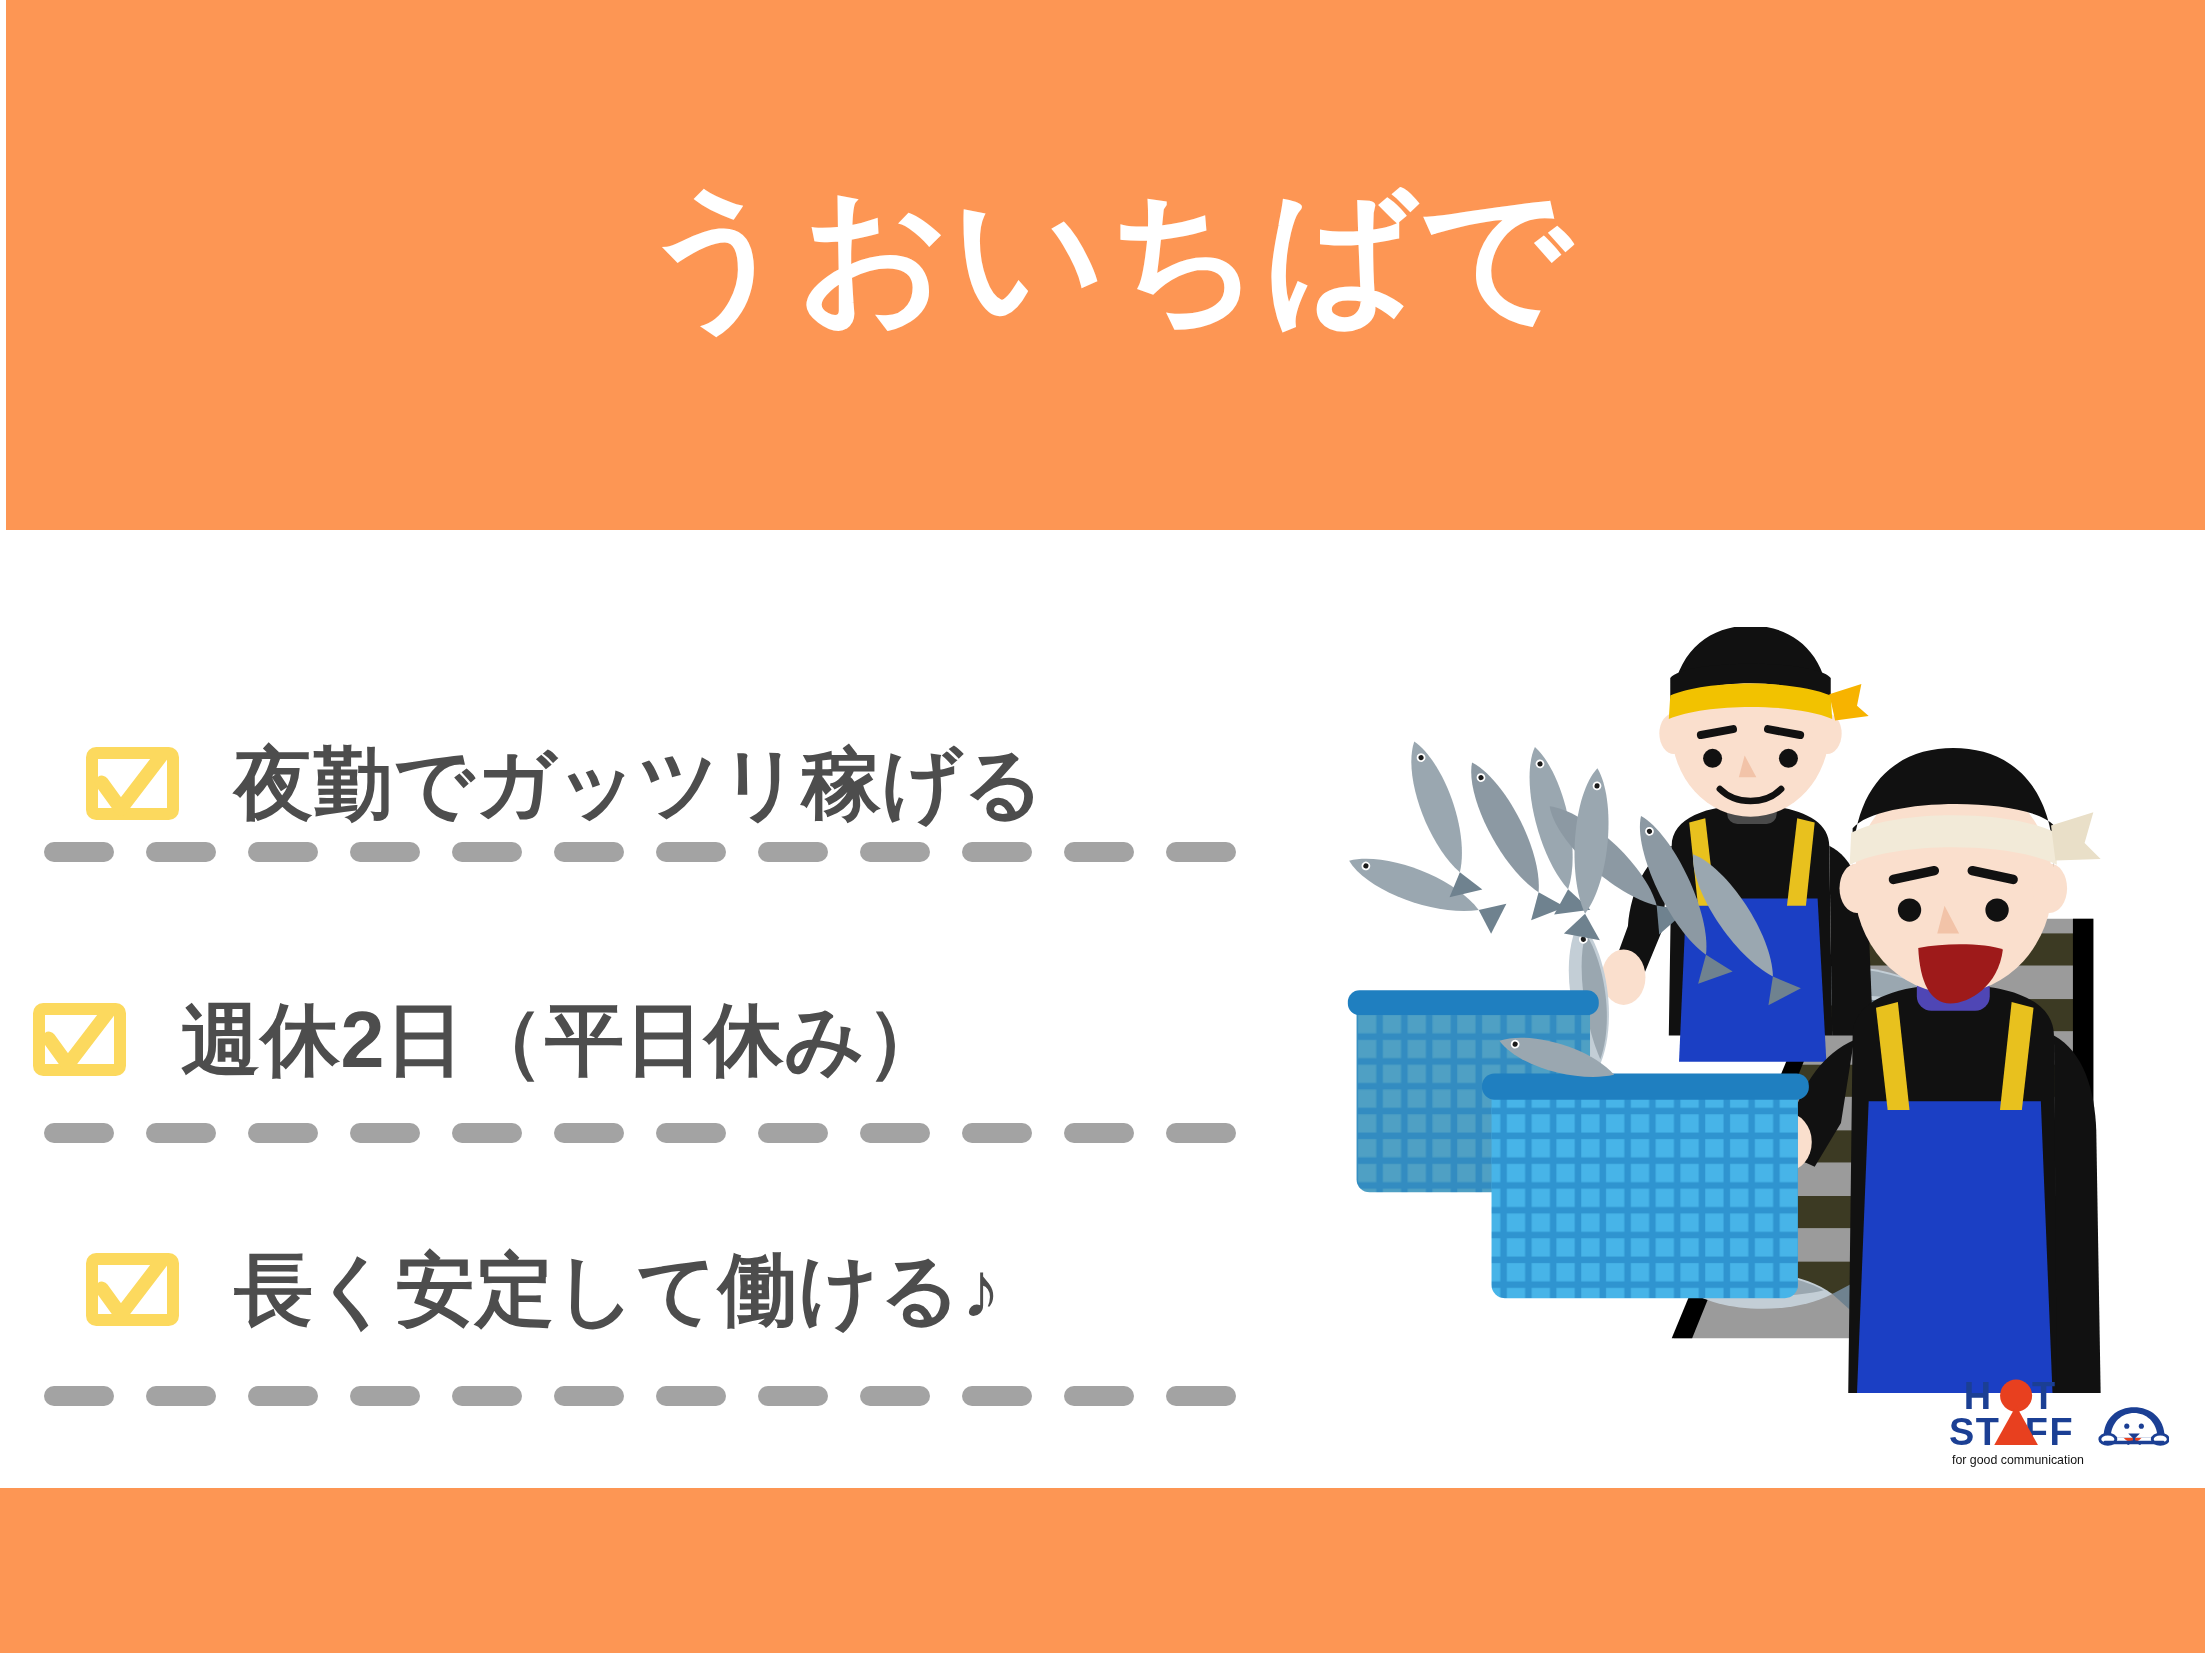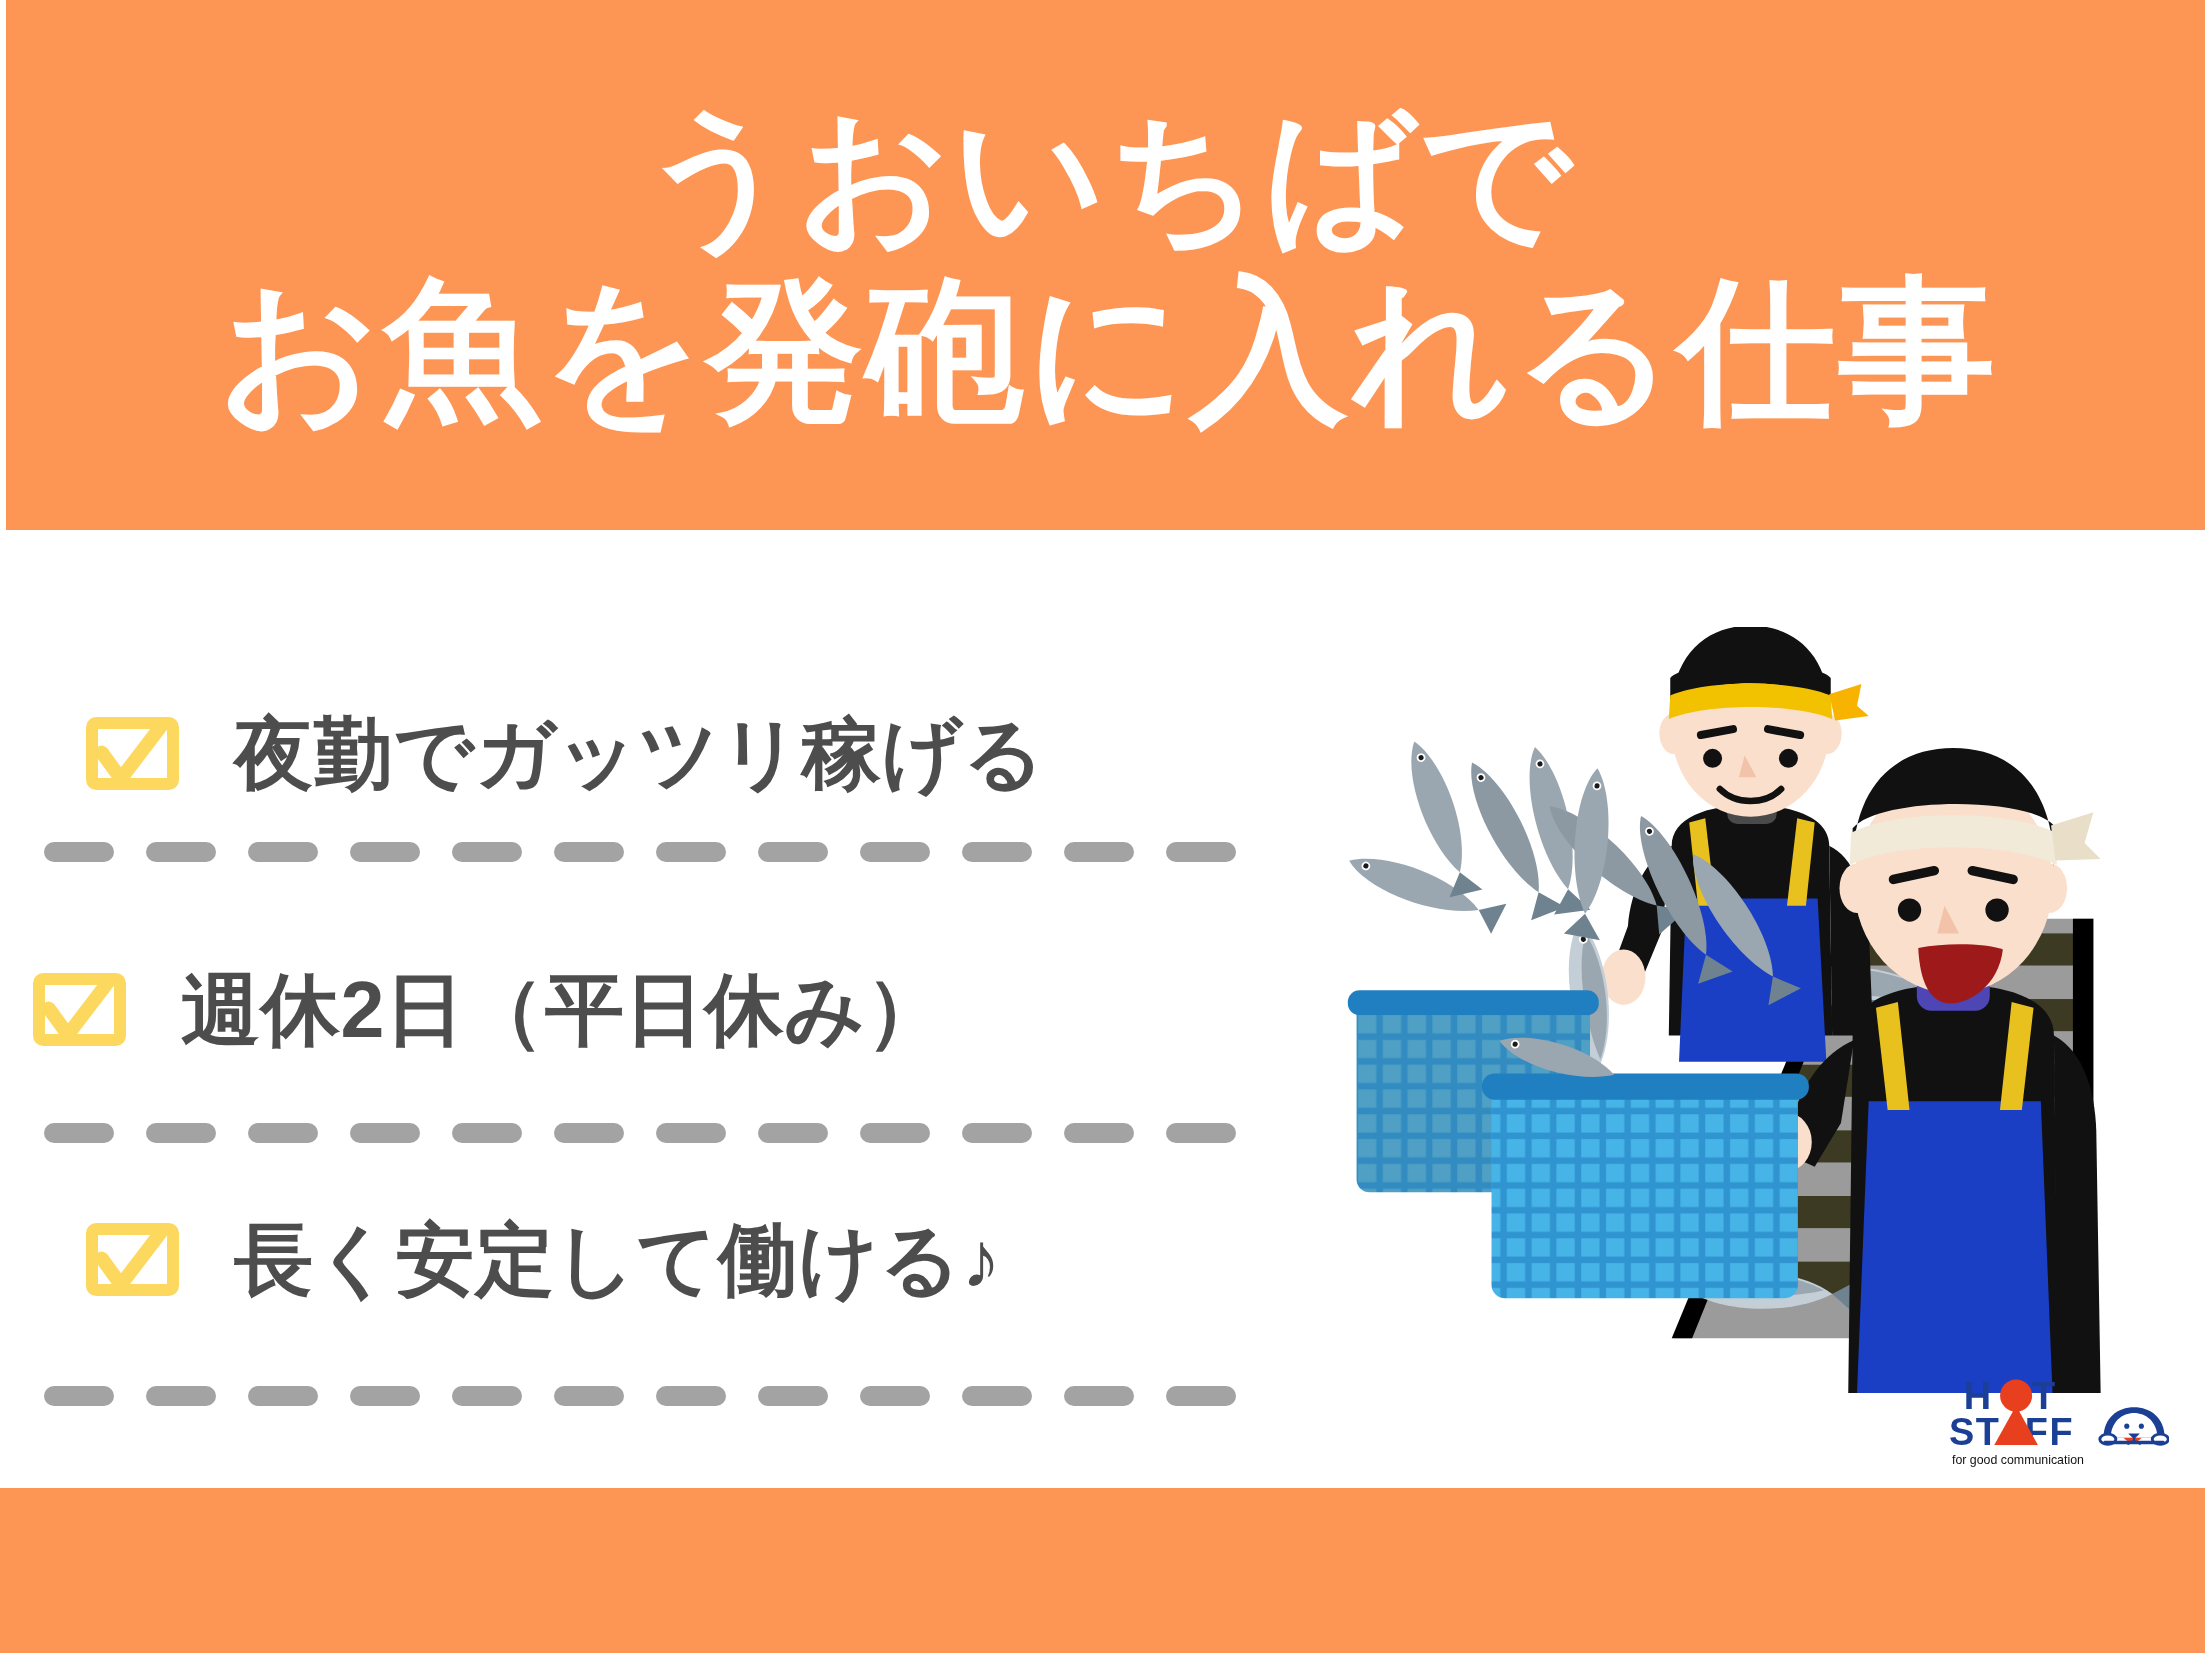--- a/index.html
+++ b/index.html
@@ -39,21 +39,21 @@
 
   
   .main-area{
     position:absolute; left:0; top:530px;
     width:2205px; height:958px;
     background:#ffffff;
   }
 
   
   .checklist{
-    position:absolute; left:0px; top:684px;
+    position:absolute; left:0px; top:714px;
     width:1313px;
   }
   .check-row{
     display:flex; align-items:center;
     height:139px;
     padding-left:86px;
   }
   .checkbox{
     width:93px; height:73px;
     flex:0 0 auto;
@@ -113,21 +113,20 @@
     left:1936px; top:1375px;
     width:233px; height:95px;
   }
   .logo svg{ width:100%; height:100%; display:block; }
 </style>
 </head>
 <body>
 
 <div class="header-band">
   <div class="title-line title-line-1">うおいちばで</div>
-  <div class="title-line title-line-2">お魚を発砲に入れる仕事</div>
 </div>
 
 <div class="main-area"></div>
 
 <div class="checklist">
 
   <div class="check-row">
     <span class="checkbox">
       <span class="box"></span>
       <svg class="tick" viewBox="0 0 108 96" xmlns="http://www.w3.org/2000/svg">

